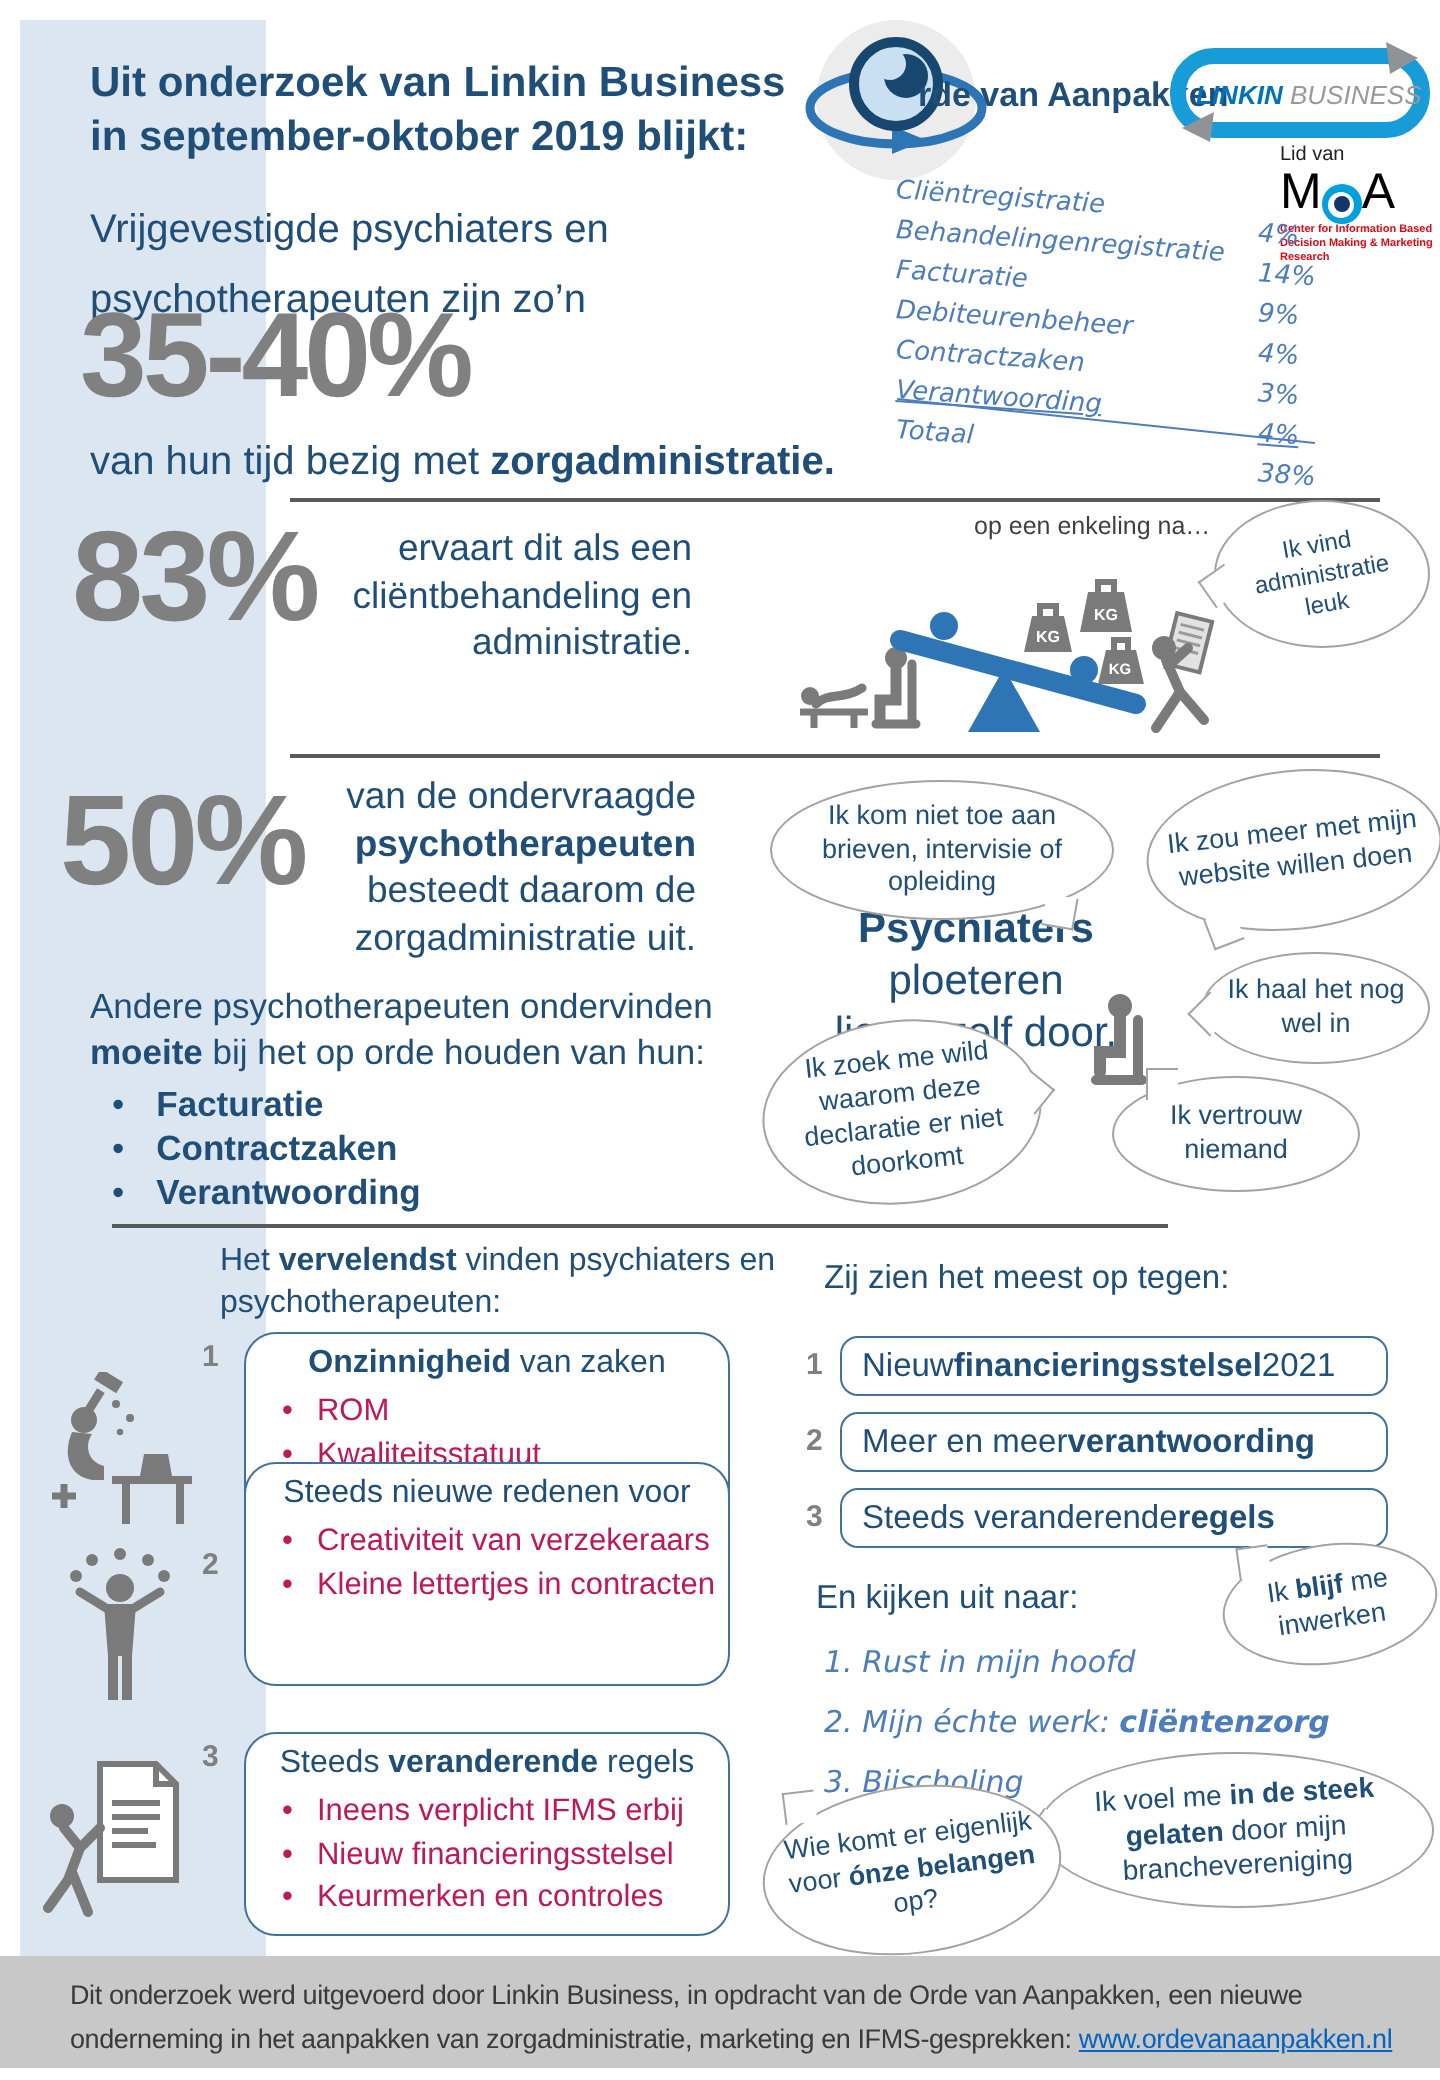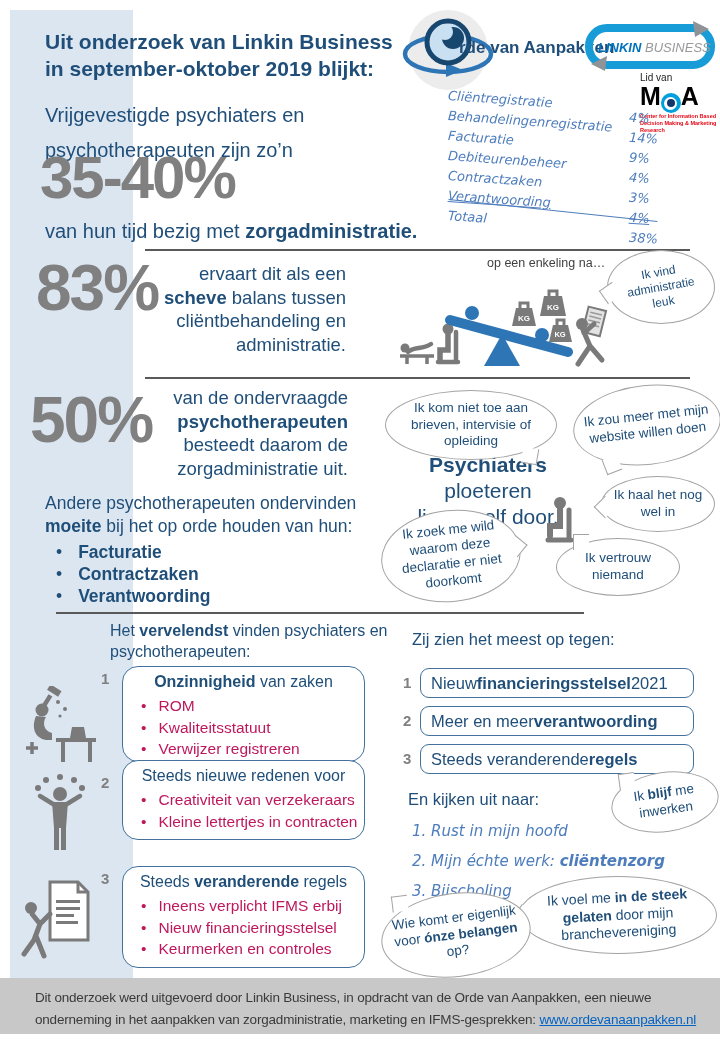--- a/index.html
+++ b/index.html
@@ -70,21 +70,21 @@
 <svg class="abs" style="left:583px;top:20px" width="134" height="52" viewBox="0 0 134 52">
   <rect x="6" y="8" width="122" height="37" rx="18" fill="none" stroke="#189cd8" stroke-width="8"></rect>
   <polygon points="110,1 126,9 112,17" fill="#8f9396"></polygon>
   <polygon points="24,36 8,44 22,51" fill="#8f9396"></polygon>
   <text x="15" y="32" font-size="13" font-style="italic" font-weight="700" fill="#0072bc">LINKIN</text>
   <text x="62" y="32" font-size="13" font-style="italic" fill="#97999b">BUSINESS</text>
 </svg>
 
 <div class="abs" style="left:640px;top:72px;width:80px;text-align:left">
   <div style="font-size:10px;color:#222">Lid van</div>
-  <div style="font-size:25px;font-weight:700;color:#000;line-height:26px"><span>M</span><span class="moa-o">
+  <div style="font-size:25px;font-weight:400;color:#000;line-height:26px"><span>M</span><span class="moa-o">
         <span>
           <i></i>
         </span>
       </span><span>A</span></div>
   <div style="font-size:5.5px;color:#e30613;font-weight:700;line-height:7px">
     <div>Center for Information Based</div>
     <div>Decision Making &amp; Marketing Research</div>
   </div>
 </div>
 
@@ -118,21 +118,20 @@
       <span class="val">38%</span>
     </div>
 </div>
 <div class="abs" style="left:448px;top:210px;width:210px;border-top:1.5px solid #4d7dbd;transform:rotate(6deg)"></div>
 
 <div class="divider" style="left:145px;top:249px;width:545px"></div>
 
 <div class="abs bignum" style="left:36px;top:256px;font-size:64px">83%</div>
 <div class="abs rtext" style="left:152px;top:262px;width:194px">
   <div>ervaart  dit als een</div>
-  <div><span class="b">scheve</span><span> balans tussen</span></div>
   <div>cliëntbehandeling  en</div>
   <div>administratie.</div>
 </div>
 
 <div class="abs" style="left:487px;top:256px;font-size:12.5px;color:#3f3f3f">op een enkeling na…</div>
 <div class="bubble" style="left:607px;top:250px;width:108px;height:74px;font-size:12px">
   <i class="tail" style="left:-6px;top:34px;transform:rotate(55deg)"></i>
   <span style="transform:rotate(-10deg)">Ik vind administratie leuk</span>
 </div>
 
@@ -268,21 +267,21 @@
     <rect x="26" y="56" width="5" height="22"></rect>
       <rect x="33" y="56" width="5" height="22"></rect>
     <circle cx="10" cy="16" r="3"></circle>
       <circle cx="18" cy="8" r="3"></circle>
       <circle cx="32" cy="5" r="3"></circle>
       <circle cx="46" cy="8" r="3"></circle>
       <circle cx="54" cy="16" r="3"></circle>
   </g>
 </svg>
 <div class="num" style="left:101px;top:774px">2</div>
-<div class="lbox" style="left:122px;top:760px;width:243px;height:80px">
+<div class="lbox" style="left:122px;top:731px;width:243px;height:112px">
   <div class="ttl">
     <div><span>Steeds nieuwe redenen voor</span></div>
   </div>
   <div class="lrow">Creativiteit van verzekeraars</div>
   <div class="lrow">Kleine lettertjes in contracten</div>
 </div>
 
 <svg class="abs" style="left:20px;top:876px" width="78" height="88" viewBox="0 0 78 88">
   <path d="M30,6 L58,6 L68,16 L68,64 L30,64 Z" fill="#fff" stroke="#7a7a7a" stroke-width="3"></path>
   <path d="M58,6 L58,16 L68,16" fill="none" stroke="#7a7a7a" stroke-width="3"></path>

